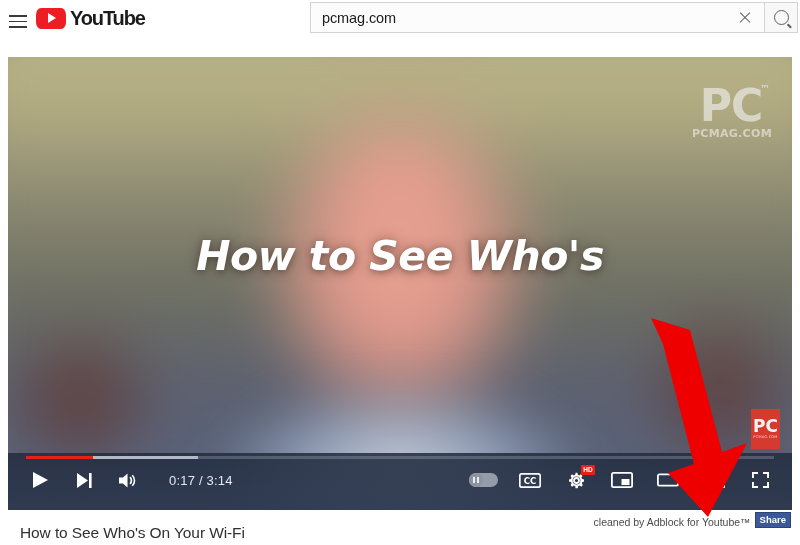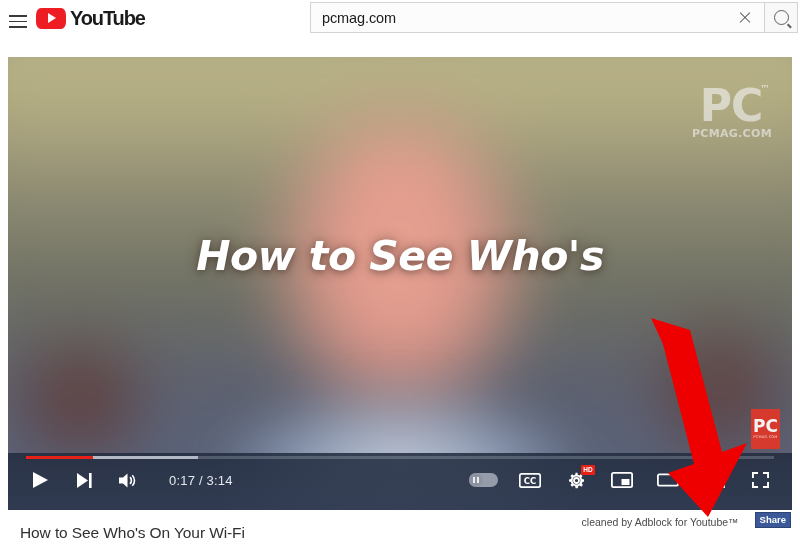--- a/index.html
+++ b/index.html
@@ -379,21 +379,20 @@
   }
   .share-chip {
     background: #3b5998;
     color: #ffffff;
     font-size: 9.5px;
     font-weight: bold;
     padding: 1px 4px 1.5px 4px;
     border: 1px solid #2d4373;
     cursor: pointer;
     line-height: 11px;
-    margin-left: 12px;
   }
 
   .video-title {
     position: absolute;
     left: 20px; top: 524px;
     font-size: 15.5px;
     color: #303030;
     font-family: "Liberation Sans", sans-serif;
     letter-spacing: -0.1px;
   }

